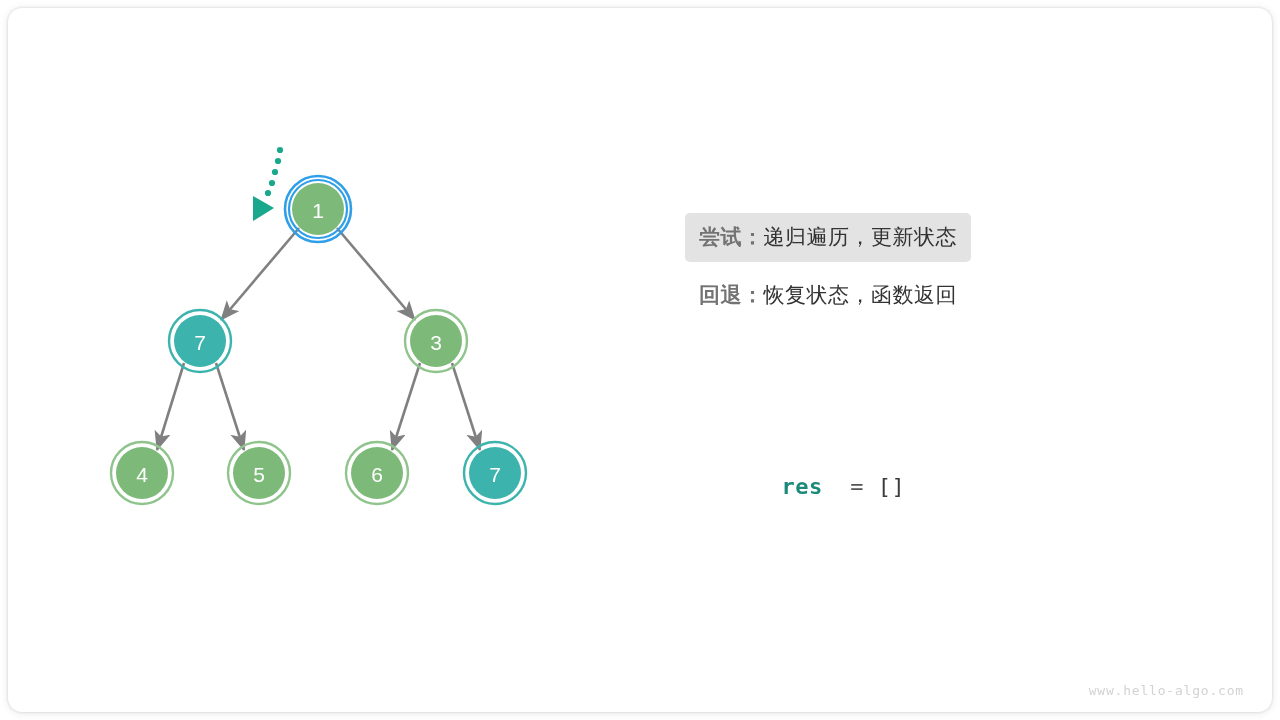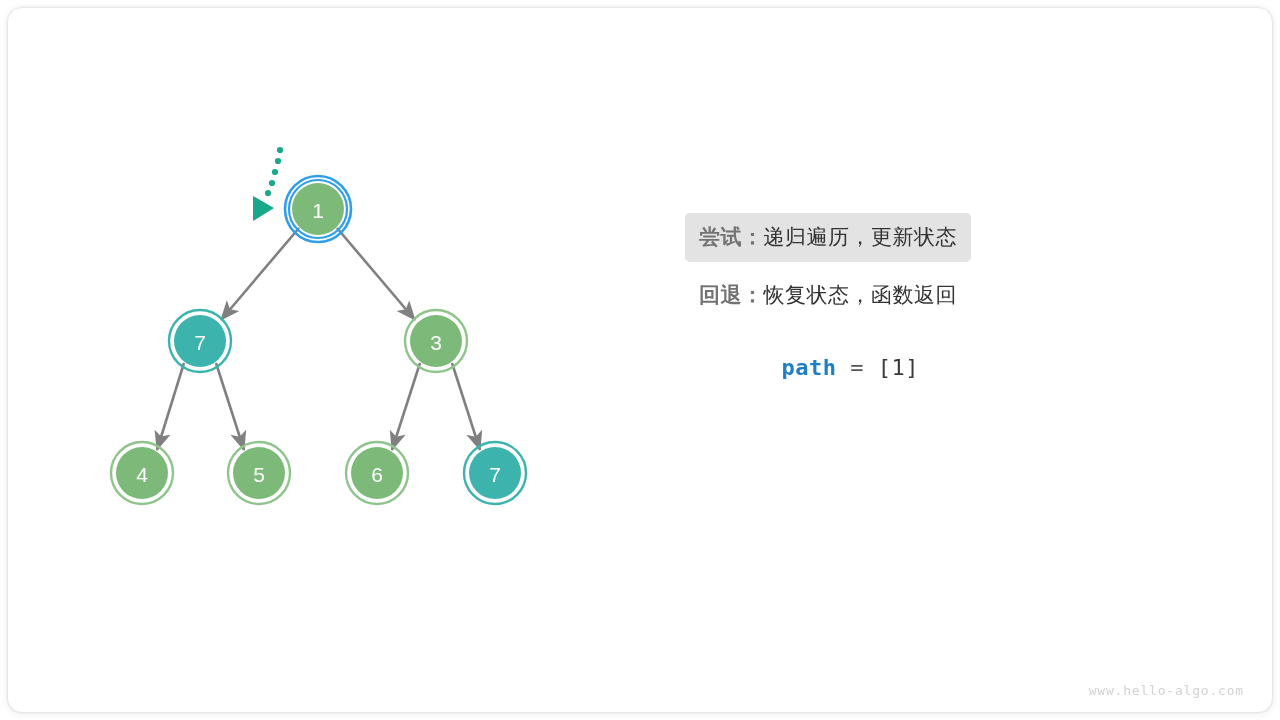--- a/index.html
+++ b/index.html
@@ -204,22 +204,22 @@
   <div id="panel">
 
     <div class="cn-line" id="line-try">
       <span class="lbl">尝试：</span><span class="txt">递归遍历，更新状态</span>
     </div>
 
     <div class="cn-line" id="line-back">
       <span class="lbl">回退：</span><span class="txt">恢复状态，函数返回</span>
     </div>
 
-    <div class="code-line" id="line-path">
-      <span class="kw-path">path</span><span class="op"> = </span><span class="val">[1]</span>
+
+    <div class="code-line" id="line-res">
+      <span class="kw-res">res</span><span class="op">  = </span><span class="val">[]</span>
     </div>
 
-
   </div>
 
   <div id="watermark">www.hello-algo.com</div>
 
 </div>
 
 </body></html>

